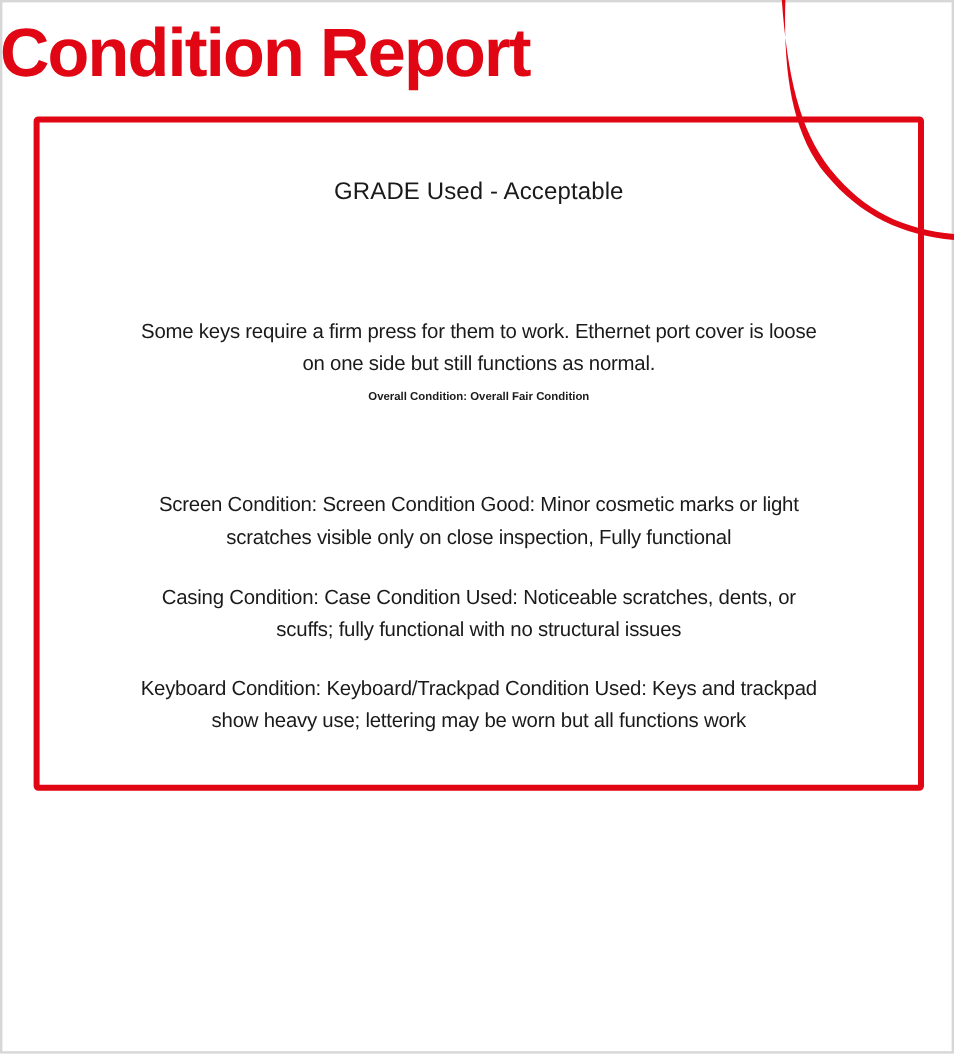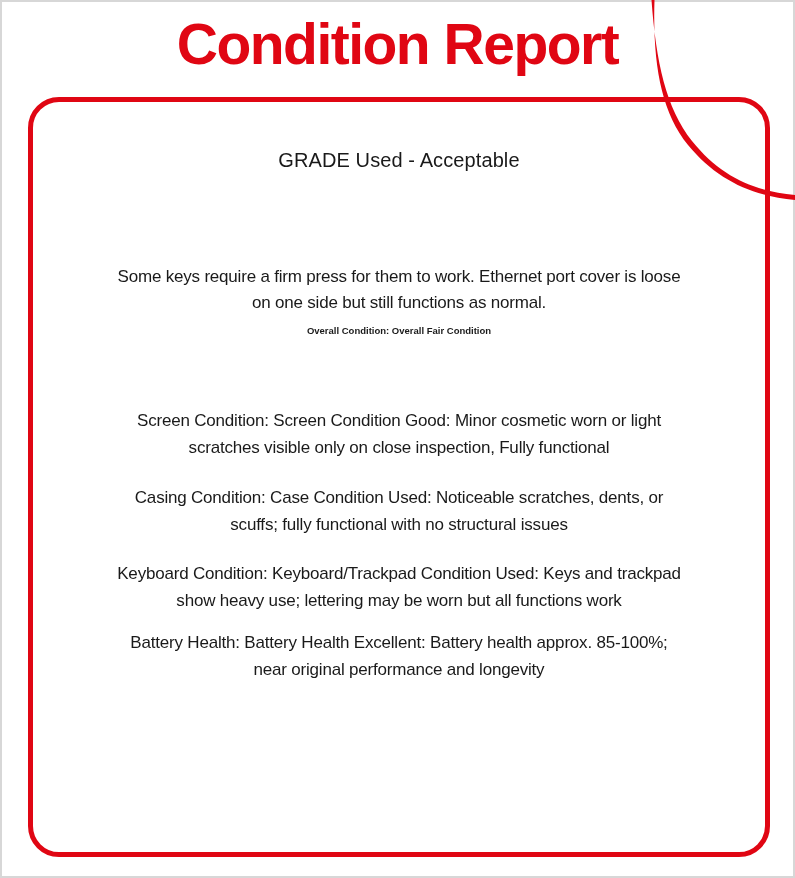--- a/index.html
+++ b/index.html
@@ -19,39 +19,38 @@
   .page-frame{
     position:absolute;inset:0;
     border:2px solid var(--frame);
     box-sizing:border-box;
     pointer-events:none;
   }
   .title{
     position:absolute;
     top:13px;left:0;right:0;
     margin:0;
-    text-align:center;
     font-size:57px;
     line-height:62px;
     font-weight:700;
     letter-spacing:-1.5px;
     color:var(--red);
   }
   .swoosh{
     position:absolute;top:0;left:0;
     width:795px;height:878px;
     pointer-events:none;
   }
   .report-box{
     position:absolute;
     left:28px;top:97px;
-    width:742px;height:760px;
+    width:742px;height:562px;
     box-sizing:border-box;
     border:5px solid var(--red);
-    border-radius:31px;
+    border-radius:4px;
     background:transparent;
   }
   .report-box > div{
     position:absolute;
     left:22px;right:22px;
     text-align:center;
     white-space:pre-line;
   }
   .grade{
     top:46px;
@@ -102,25 +101,23 @@
 
 <div class="report-box">
 
   <div class="grade">GRADE Used - Acceptable</div>
 
   <div class="summary">Some keys require a firm press for them to work. Ethernet port cover is loose
 on one side but still functions as normal.</div>
 
   <div class="overall">Overall Condition: Overall Fair Condition</div>
 
-  <div class="section section-0">Screen Condition: Screen Condition Good: Minor cosmetic worn or light
+  <div class="section section-0">Screen Condition: Screen Condition Good: Minor cosmetic marks or light
 scratches visible only on close inspection, Fully functional</div>
 
   <div class="section section-2">Keyboard Condition: Keyboard/Trackpad Condition Used: Keys and trackpad
 show heavy use; lettering may be worn but all functions work</div>
 
   <div class="section section-1">Casing Condition: Case Condition Used: Noticeable scratches, dents, or
 scuffs; fully functional with no structural issues</div>
 
-  <div class="section section-3">Battery Health: Battery Health Excellent: Battery health approx. 85-100%;
-near original performance and longevity</div>
 
 </div>
 
 </body></html>

